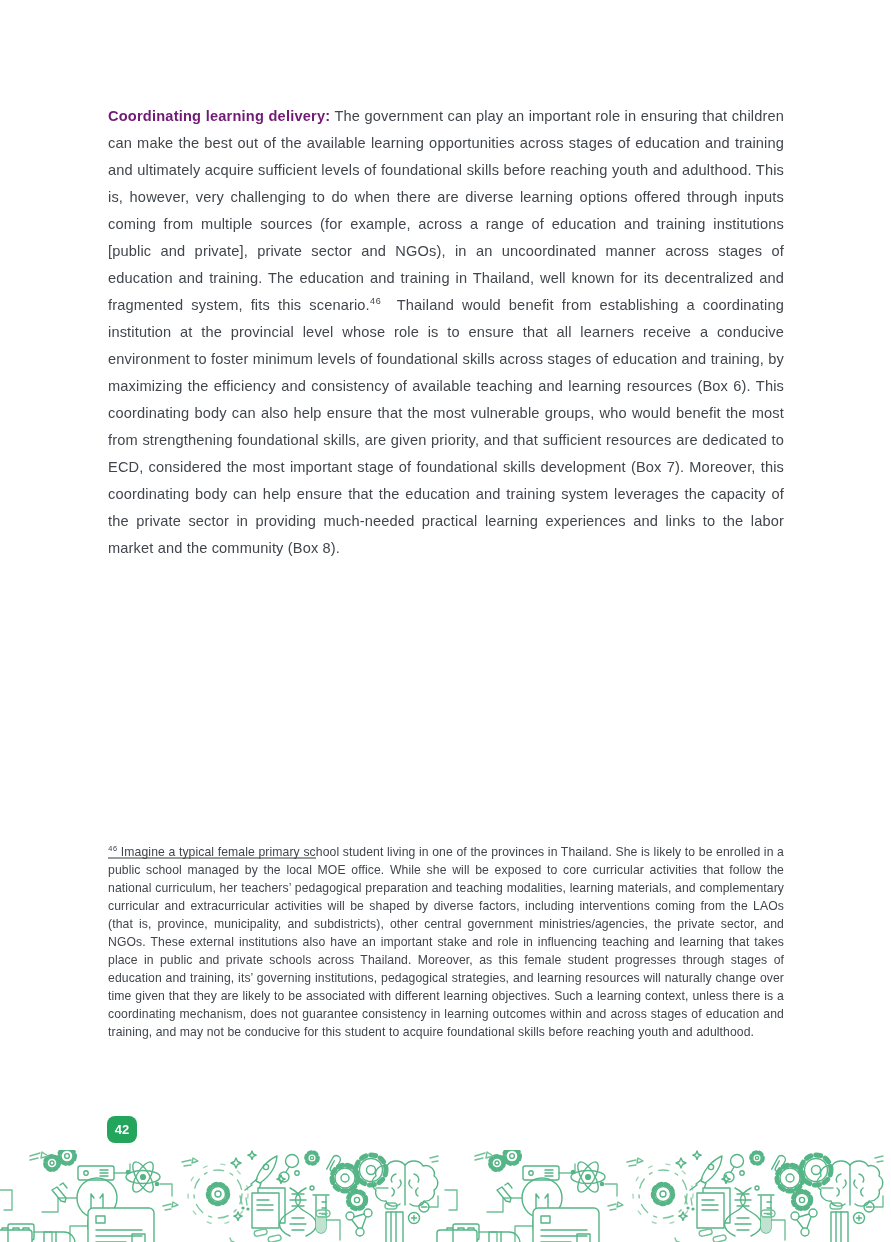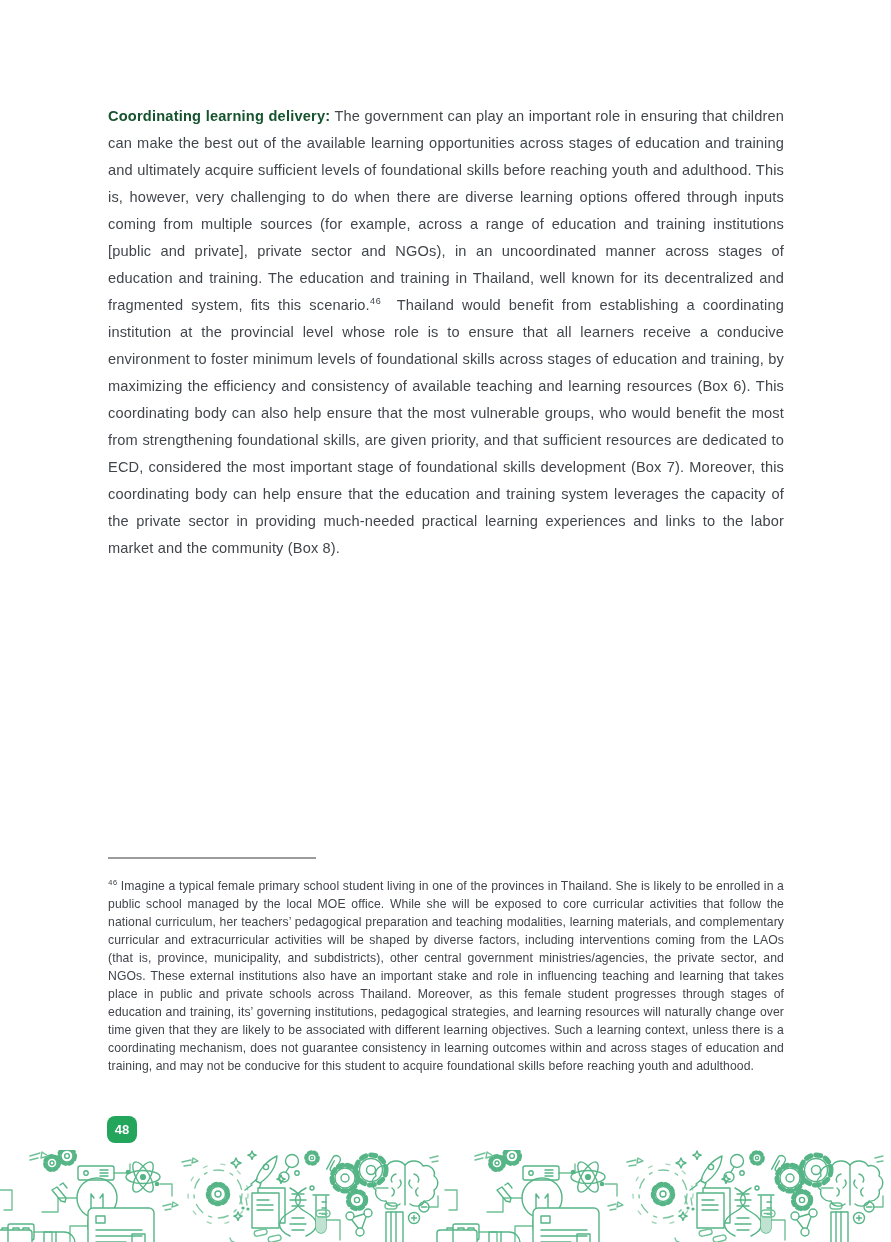--- a/index.html
+++ b/index.html
@@ -10,31 +10,31 @@
     background:#ffffff;
     overflow:hidden;
     font-family:"Liberation Sans", sans-serif;
   }
   .main-text {
     position:absolute; top:103px; left:108px; width:676px;
     font-size:14.6px; line-height:27px; letter-spacing:0.15px;
     color:#41464c; text-align:justify;
   }
   .main-text .lead {
-    font-weight:bold; color:#14532d; letter-spacing:0.2px;
+    font-weight:bold; color:#701a75; letter-spacing:0.2px;
   }
   .main-text sup, .footnote sup {
     font-size:0.62em; vertical-align:super; line-height:0;font-family:Liberation Mono, monospace;
   }
   .fn-divider {
     position:absolute; top:857px; left:108px; width:208px;
     border:none; border-top:2px solid #9c9c9c;
   }
   .footnote {
-    position:absolute; top:877px; left:108px; width:676px;
+    position:absolute; top:843px; left:108px; width:676px;
     font-size:12.2px; line-height:18px; letter-spacing:0.1px;
     color:#41464c; text-align:justify;
   }
   .page-badge {
     position:absolute; top:1116px; left:107px;
     width:30px; height:27px; border-radius:8px;
     background:#23a55b;
     display:flex; align-items:center; justify-content:center;
     color:#ffffff; font-size:13px; font-weight:bold;
   }
@@ -48,21 +48,21 @@
 
 <div class="page">
 
   <p class="main-text"><span class="lead">Coordinating learning delivery:</span> <span>The government can play an important role in ensuring that children can make the best out of the available learning opportunities across stages of education and training and ultimately acquire sufficient levels of foundational skills before reaching youth and adulthood. This is, however, very challenging to do when there are diverse learning options offered through inputs coming from multiple sources (for example, across a range of education and training institutions [public and private], private sector and NGOs), in an uncoordinated manner across stages of education and training. The education and training in Thailand, well known for its decentralized and fragmented system, fits this scenario.</span><sup>46</sup>&nbsp; <span>Thailand would benefit from establishing a coordinating institution at the provincial level whose role is to ensure that all learners receive a conducive environment to foster minimum levels of foundational skills across stages of education and training, by maximizing the efficiency and consistency of available teaching and learning resources (Box 6). This coordinating body can also help ensure that the most vulnerable groups, who would benefit the most from strengthening foundational skills, are given priority, and that sufficient resources are dedicated to ECD, considered the most important stage of foundational skills development (Box 7). Moreover, this coordinating body can help ensure that the education and training system leverages the capacity of the private sector in providing much-needed practical learning experiences and links to the labor market and the community (Box 8).</span></p>
 
   <hr class="fn-divider">
 
   <p class="footnote"><sup>46</sup> <span>Imagine a typical female primary school student living in one of the provinces in Thailand. She is likely to be enrolled in a public school managed by the local MOE office. While she will be exposed to core curricular activities that follow the national curriculum, her teachers’ pedagogical preparation and teaching modalities, learning materials, and complementary curricular and extracurricular activities will be shaped by diverse factors, including interventions coming from the LAOs (that is, province, municipality, and subdistricts), other central government ministries/agencies, the private sector, and NGOs. These external institutions also have an important stake and role in influencing teaching and learning that takes place in public and private schools across Thailand. Moreover, as this female student progresses through stages of education and training, its’ governing institutions, pedagogical strategies, and learning resources will naturally change over time given that they are likely to be associated with different learning objectives. Such a learning context, unless there is a coordinating mechanism,  does not guarantee consistency in learning outcomes within and across stages of education and training, and may not be conducive for this student to acquire foundational skills before reaching youth and adulthood.</span></p>
 
   <div class="page-badge">
-      <span>48</span>
+      <span>42</span>
     </div>
 
   <div class="footer-band">
     <svg width="891" height="92" viewBox="0 0 891 92" fill="none" xmlns="http://www.w3.org/2000/svg">
       <defs>
         <g id="tile" stroke="#56b586" stroke-width="1.4" fill="none" stroke-linecap="round" stroke-linejoin="round">
 
           <g stroke="#6fc197">
             <polyline points="0,40 12,40 12,60 4,60"></polyline>
             <polyline points="77,48 58,48 58,62 42,62"></polyline>

